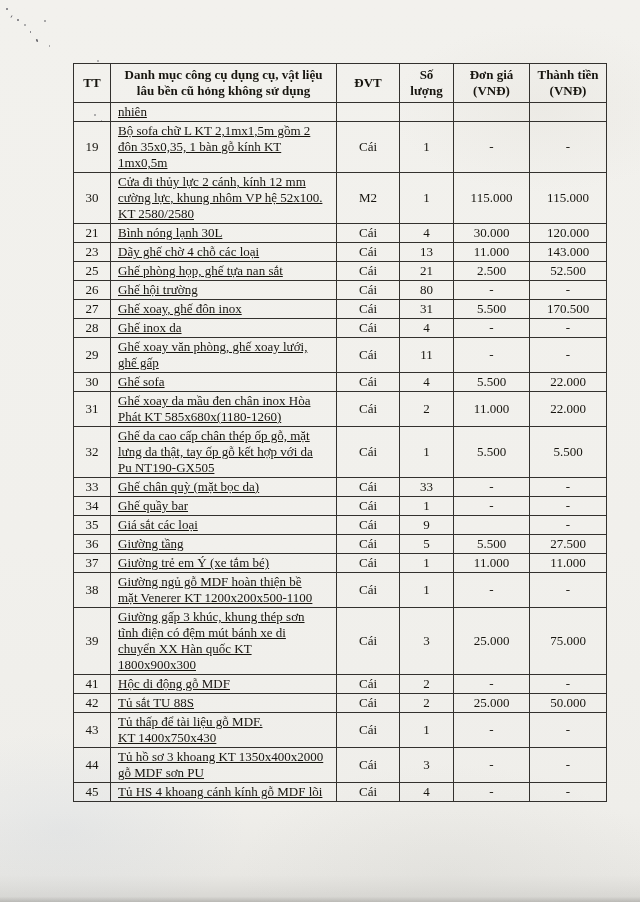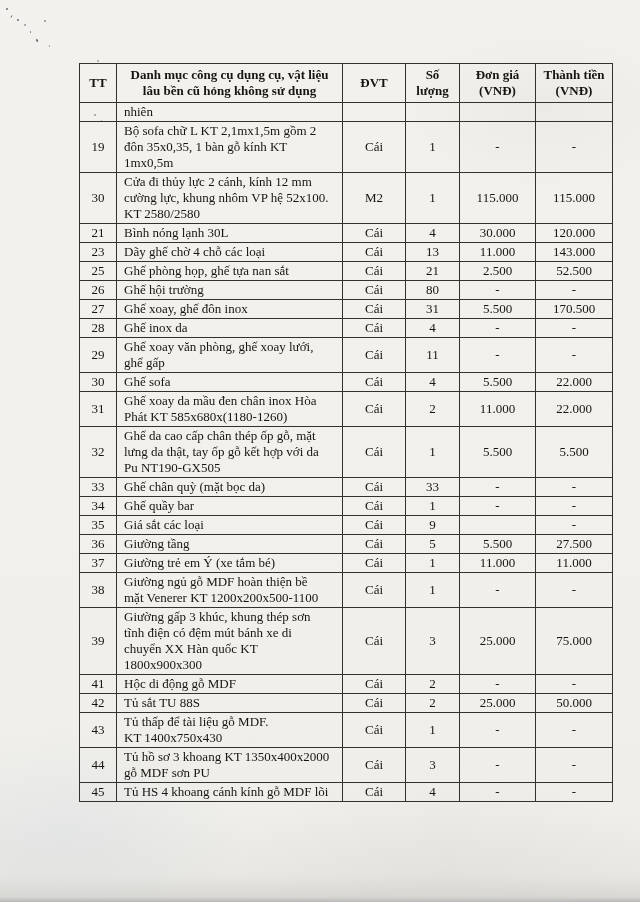--- a/index.html
+++ b/index.html
@@ -25,39 +25,39 @@
   .sp4{left:24px;top:24px;width:2px;height:2px;opacity:.55;}
   .sp5{left:30px;top:31px;width:1px;height:2px;}
   .sp6{left:36px;top:39px;width:2px;height:3px;transform:rotate(-20deg);}
   .sp7{left:44px;top:20px;width:2px;height:2px;opacity:.6;}
   .sp8{left:49px;top:45px;width:1px;height:2px;opacity:.6;}
   .sp9{left:97px;top:60px;width:2px;height:2px;opacity:.5;}
   .sp10{left:94px;top:114px;width:2px;height:2px;opacity:.55;}
   .sp11{left:101px;top:120px;width:1px;height:2px;opacity:.5;}
 
   table{
-    position:absolute;left:79px;top:63px;width:533px;
+    position:absolute;left:73px;top:63px;width:533px;
     border-collapse:collapse;table-layout:fixed;
   }
   th,td{
     border:1px solid #33312e;
     color:#17150f;
     white-space:pre-line;
     overflow:hidden;
     vertical-align:middle;
   }
   th{
     font-size:13px;font-weight:bold;line-height:16px;
     text-align:center;padding:3px 2px;
   }
   td{
     font-size:13px;line-height:16px;
     text-align:center;padding:1px 3px;
   }
-  td.desc{text-align:left;padding-left:7px;padding-right:3px;}
+  td.desc{text-align:left;padding-left:7px;padding-right:3px;text-decoration:underline;}
   col.c-tt{width:37px;}
   col.c-desc{width:226px;}
   col.c-dvt{width:63px;}
   col.c-qty{width:54px;}
   col.c-price{width:76px;}
   col.c-total{width:77px;}
 </style>
 </head>
 <body>
 

